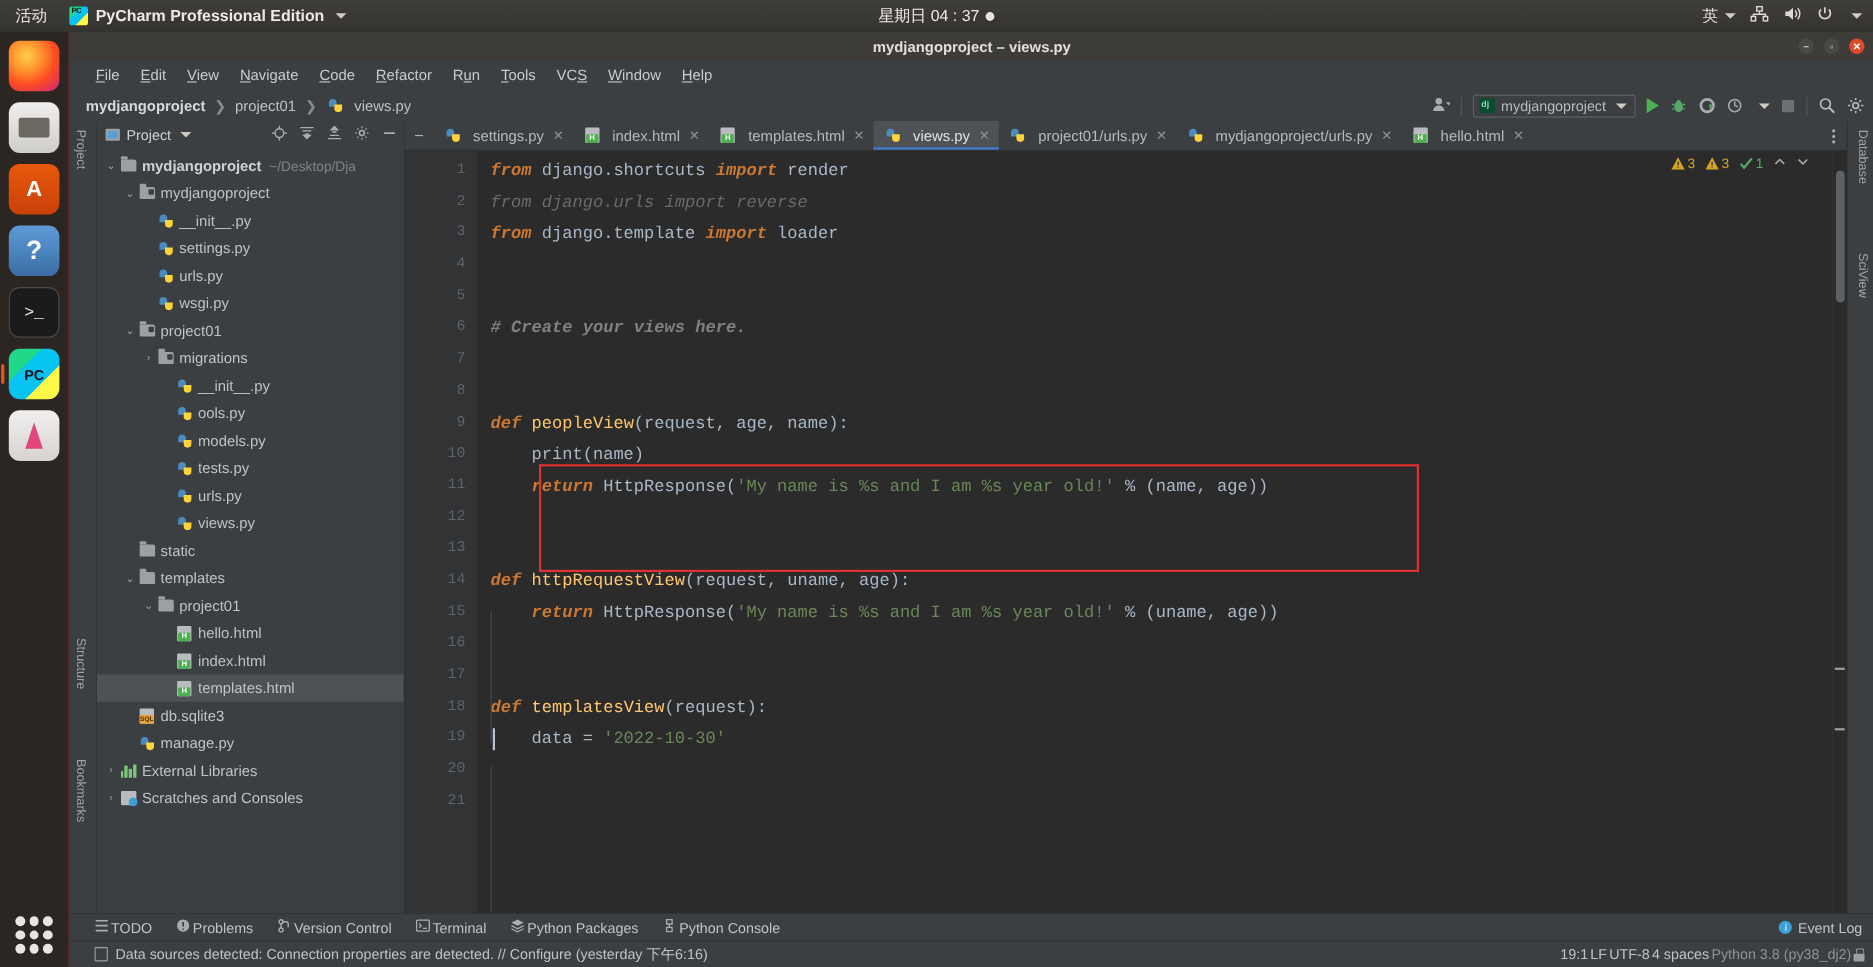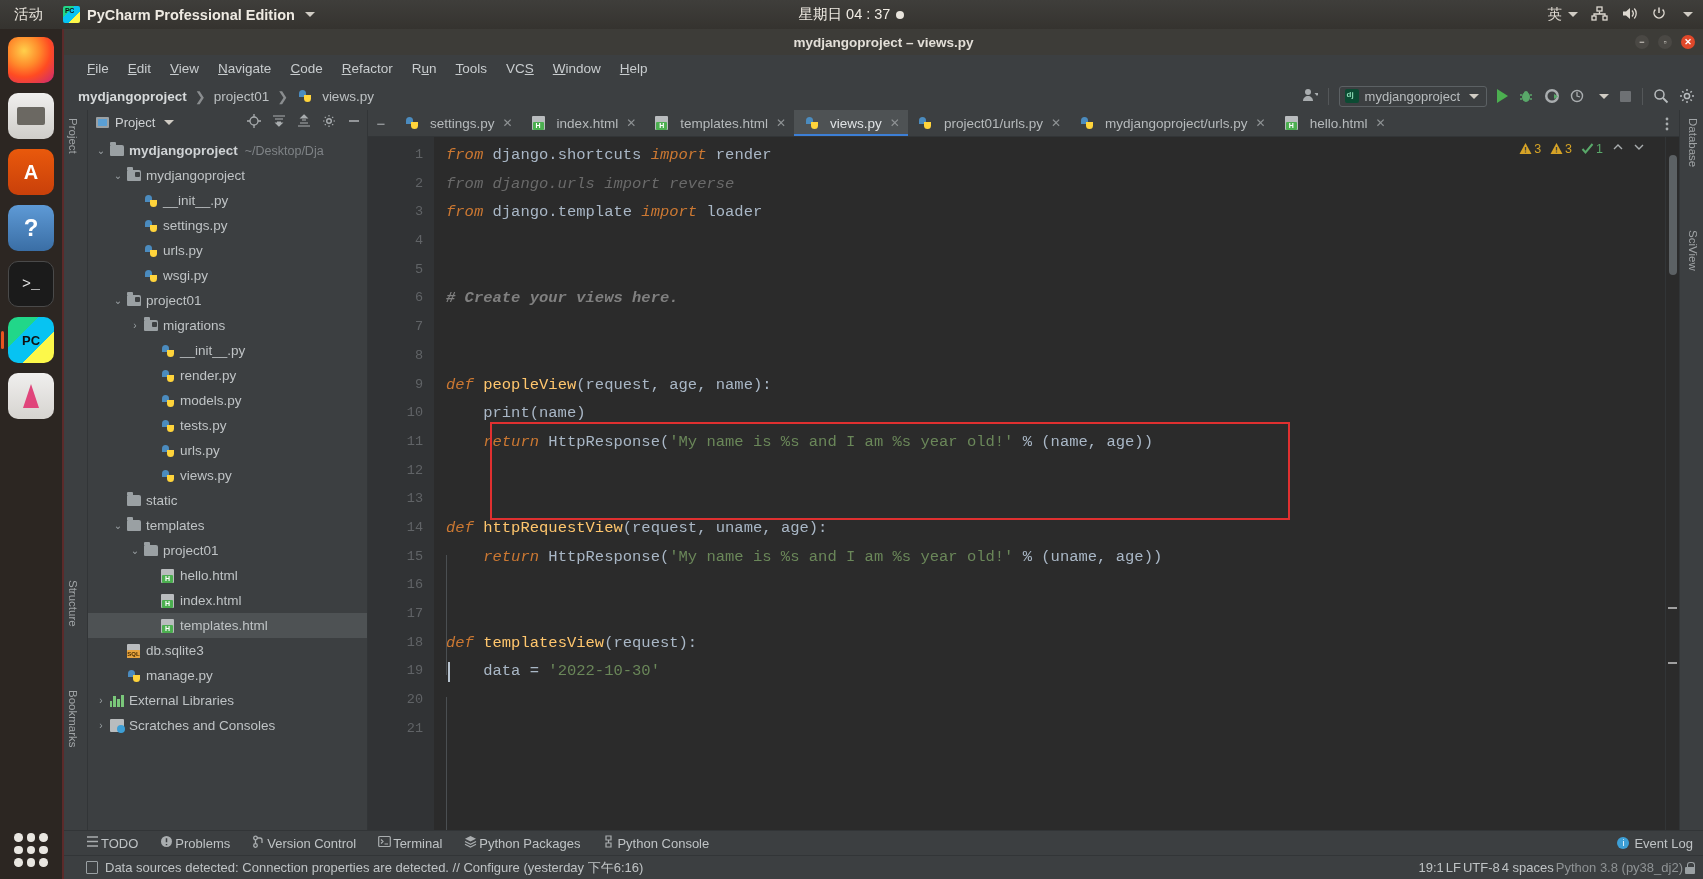--- a/index.html
+++ b/index.html
@@ -210,21 +210,21 @@
     position:absolute; right:-12px; top:9px; width:10px; height:10px;
     border:1px solid #787b7d; color:#9aa0a3; font-size:8px; line-height:8px; text-align:center;
   }
   .foldend { position:absolute; right:-12px; top:6px; width:9px; height:10px; border:1px solid #787b7d; border-top:none;}
   .code-wrap { flex:1; position:relative; background:#2b2b2b; padding-top:4px; overflow:hidden;}
   .cline {
     height:28.7px; line-height:28.7px; white-space:pre;
     font-family:"Liberation Mono", monospace; font-size:15.5px; color:#a9b7c6;
     padding-left: 12px;
   }
-  .kw  { color:#cc7832; font-style: italic; }
+  .kw  { color:#cc7832; font-style: italic; font-weight: bold; }
   .fn  { color:#ffc66d; }
   .str { color:#6a8759; }
   .com { color:#808080; font-style:italic;font-weight:bold; }
   .dim { color:#6a6a6a; font-style:italic;}
   .red-box {
     position:absolute; border: 2px solid #e03030; pointer-events:none;
   }
   .caret { position:absolute; width:2px; background:#b9c4d0; }
   .indent-guide { position:absolute; width:1px; background:#4b4f52; }
 
@@ -549,21 +549,21 @@
               <span class="pyf"></span>
             </span>
             <span class="row-label">__init__.py</span>
           </div>
           <div class="row">
             <span style="width:57px;flex:none"></span>
             <span class="arrow none"></span>
             <span class="fi">
               <span class="pyf"></span>
             </span>
-            <span class="row-label">render.py</span>
+            <span class="row-label">ools.py</span>
           </div>
           <div class="row">
             <span style="width:57px;flex:none"></span>
             <span class="arrow none"></span>
             <span class="fi">
               <span class="pyf"></span>
             </span>
             <span class="row-label">models.py</span>
           </div>
           <div class="row">

